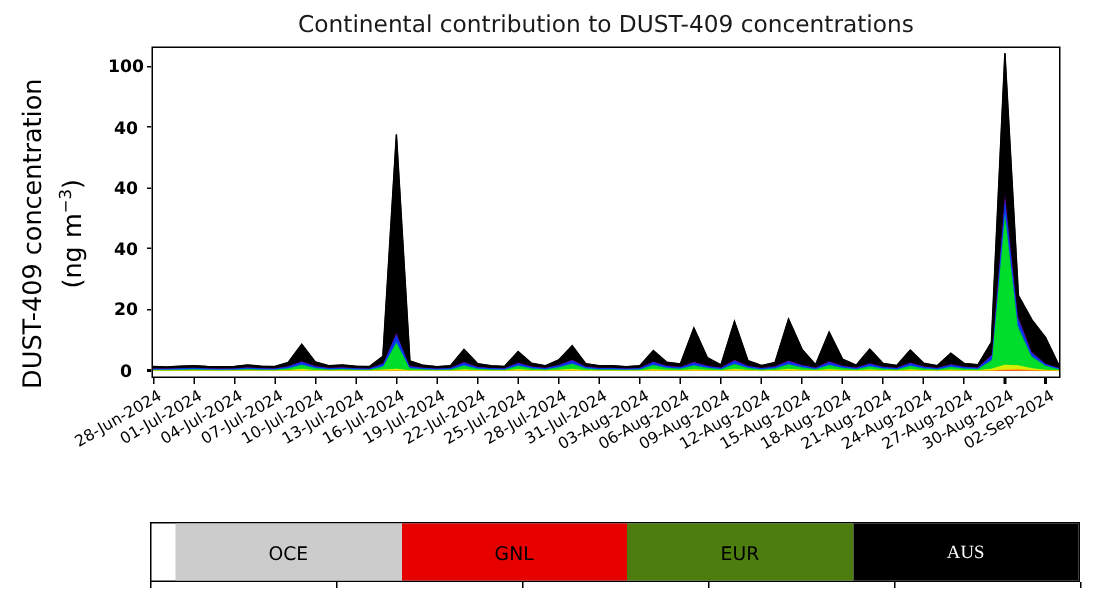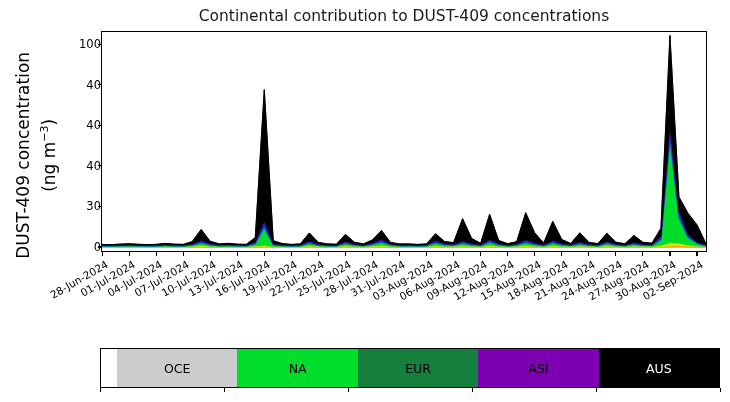--- a/index.html
+++ b/index.html
@@ -57,24 +57,25 @@
     border: 1.1px solid #000000;
     box-sizing: border-box;
     background: #ffffff;
     overflow: hidden;
   }
   #plot-svg { display: block; }
   .ytick-label {
     position: absolute;
     right: 0;
     width: 34px;
-    text-align: right;
+    text-align: center;
     font-size: 11.5px;
     line-height: 12px;
     color: #000000;
+    font-weight: bold;
   }
   .ytick-mark {
     position: absolute;
     width: 3.5px;
     height: 1.1px;
     background: #000000;
   }
   #ytick-wrap {
     position: absolute;
     left: 59px;
@@ -143,21 +144,21 @@
 
   <div id="ylabel">
     <span>DUST-409 concentration</span><br>
     <span><span>(ng m</span><span class="sup">−3</span><span>)</span></span>
   </div>
 
   <div id="ytick-wrap">
       <div class="ytick-mark" style="left: 38.5px; top: 246.444px;"></div>
       <div class="ytick-label" style="top: 240.944px;">0</div>
       <div class="ytick-mark" style="left: 38.5px; top: 205.889px;"></div>
-      <div class="ytick-label" style="top: 200.389px;">30</div>
+      <div class="ytick-label" style="top: 200.389px;">20</div>
       <div class="ytick-mark" style="left: 38.5px; top: 165.333px;"></div>
       <div class="ytick-label" style="top: 159.833px;">40</div>
       <div class="ytick-mark" style="left: 38.5px; top: 124.778px;"></div>
       <div class="ytick-label" style="top: 119.278px;">40</div>
       <div class="ytick-mark" style="left: 38.5px; top: 84.2222px;"></div>
       <div class="ytick-label" style="top: 78.7222px;">40</div>
       <div class="ytick-mark" style="left: 38.5px; top: 43.6667px;"></div>
       <div class="ytick-label" style="top: 38.1667px;">100</div>
     </div>
 
@@ -223,30 +224,27 @@
       <div class="xtick-mark" style="left: 669.44px;"></div>
       <div class="xtick-label" style="left: 603.94px; top: 258px; width: 68px;">30-Aug-2024</div>
       <div class="xtick-mark" style="left: 696.485px;"></div>
       <div class="xtick-label" style="left: 630.985px; top: 258px; width: 68px;">02-Sep-2024</div>
     </div>
 
   <div id="legend">
       <div class="legend-cell" style="background: rgb(204, 204, 204);">
         <span>OCE</span>
       </div>
-      <div class="legend-cell" style="background: rgb(0, 221, 42);">
-        <span>NA</span>
-      </div>
-      <div class="legend-cell" style="background: #15803d;">
+      <div class="legend-cell" style="background: rgb(230, 0, 0);">
+        <span>GNL</span>
+      </div>
+      <div class="legend-cell" style="background: #4d7c0f;">
         <span>EUR</span>
       </div>
-      <div class="legend-cell" style="background: rgb(125, 0, 179);">
-        <span>ASI</span>
-      </div>
-      <div class="legend-cell dark-text" style="background: rgb(0, 0, 0);">
+      <div class="legend-cell dark-text" style="background: rgb(0, 0, 0); font-family: Liberation Serif, serif;">
         <span>AUS</span>
       </div>
     </div>
   <div id="legend-axis">
       <div class="legend-tick" style="left: 0px;"></div>
       <div class="legend-tick" style="left: 124px;"></div>
       <div class="legend-tick" style="left: 248px;"></div>
       <div class="legend-tick" style="left: 372px;"></div>
       <div class="legend-tick" style="left: 496px;"></div>
       <div class="legend-tick" style="left: 620px;"></div>

